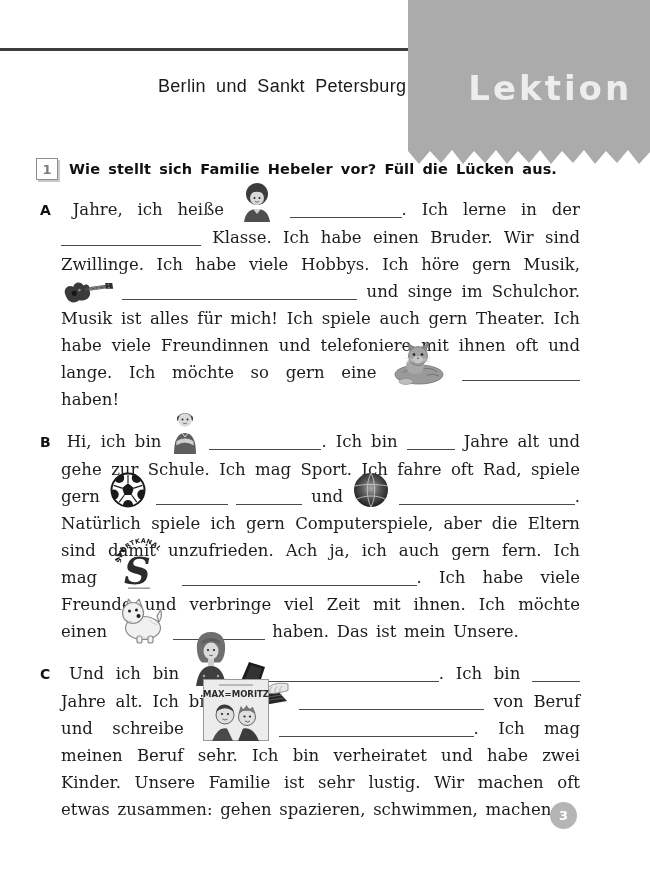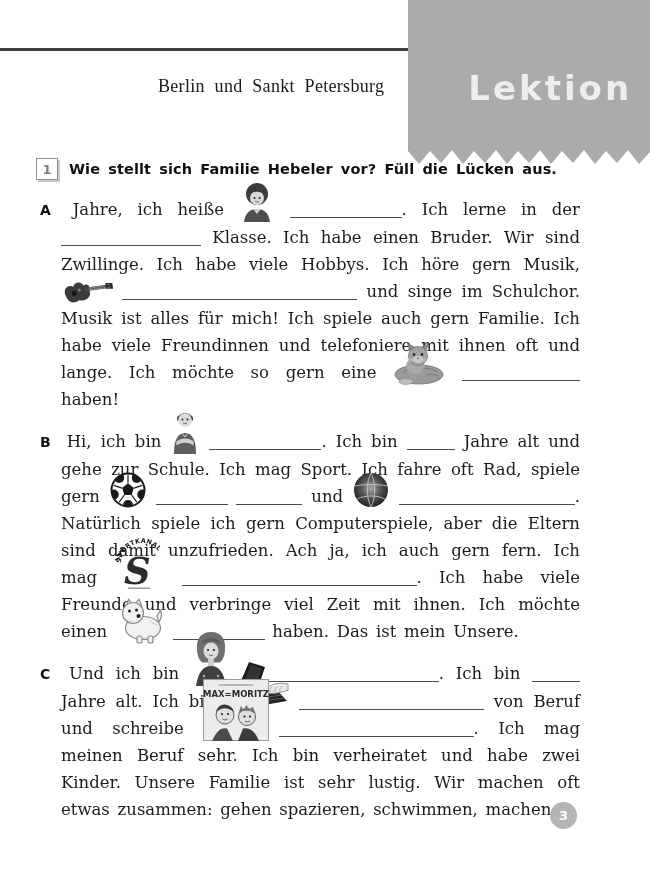--- a/index.html
+++ b/index.html
@@ -9,21 +9,21 @@
   }
   .top-rule{position:absolute;left:0;top:48px;width:650px;height:3px;background:#3d3d3d;}
   .banner{position:absolute;left:408px;top:0;width:242px;height:166px;}
   .banner-label{
     position:absolute;left:408px;top:68px;width:254px;text-align:center;
     font-family:"DejaVu Sans",sans-serif;font-weight:bold;font-size:34px;
     letter-spacing:3px;color:#ededed;margin-left:36px;
   }
   .chapter-title{
     position:absolute;left:158px;top:76px;width:250px;
-    font-family:Liberation Serif, serif;font-size:18px;color:#1a1a1a;word-spacing:5px;
+    font-family:Liberation Sans, sans-serif;font-size:18px;color:#1a1a1a;word-spacing:5px;
     letter-spacing:0.3px;
   }
   .exercise-header{position:absolute;left:36px;top:158px;display:flex;align-items:center;gap:11px;}
   .num-box{
     width:20px;height:20px;border:1.6px solid #8f8f8f;box-shadow:2px 2px 0 #c9c9c9;
     display:flex;align-items:center;justify-content:center;
     font-family:"DejaVu Sans",sans-serif;font-weight:bold;font-size:13px;color:#7d7d7d;
     background:#fff;
   }
   .prompt{
@@ -91,21 +91,21 @@
               <line x1="28" y1="12.5" x2="45" y2="12.5" stroke="#b5b5b5" stroke-width="0.5"></line>
               <line x1="28" y1="14.2" x2="45" y2="14.2" stroke="#b5b5b5" stroke-width="0.5"></line>
               <line x1="30" y1="11.5" x2="30" y2="15.2" stroke="#9a9a9a" stroke-width="0.7"></line>
               <line x1="34" y1="11.5" x2="34" y2="15.2" stroke="#9a9a9a" stroke-width="0.7"></line>
               <line x1="38" y1="11.5" x2="38" y2="15.2" stroke="#9a9a9a" stroke-width="0.7"></line>
               <circle cx="13" cy="15.5" r="2.6" fill="#161616"></circle>
               <circle cx="18.5" cy="13" r="1.4" fill="#8a8a8a"></circle>
               <circle cx="48" cy="11.5" r="0.8" fill="#9a9a9a"></circle>
               <circle cx="48" cy="14.8" r="0.8" fill="#9a9a9a"></circle>
             </g>
-          </svg></span> <span class="blank" style="width: 235px;"></span><span> und singe im Schulchor. Musik ist alles für mich! Ich spiele auch gern Familie. Ich habe viele Freundinnen und telefoniere mit ihnen oft und lange. Ich möchte so gern eine</span> <span class="icon" style="width: 52px;"><svg width="52" height="42" viewBox="0 0 52 42">
+          </svg></span> <span class="blank" style="width: 235px;"></span><span> und singe im Schulchor. Musik ist alles für mich! Ich spiele auch gern Theater. Ich habe viele Freundinnen und telefoniere mit ihnen oft und lange. Ich möchte so gern eine</span> <span class="icon" style="width: 52px;"><svg width="52" height="42" viewBox="0 0 52 42">
             <ellipse cx="26" cy="31.5" rx="24" ry="9.5" fill="#9a9a9a" stroke="#6f6f6f" stroke-width="0.8"></ellipse>
             <path d="M10,30 Q16,24 22,28 M30,26 Q38,24 44,29 M34,32 Q40,30 46,33" stroke="#757575" stroke-width="1" fill="none"></path>
             <ellipse cx="22" cy="23" rx="9" ry="8" fill="#a8a8a8"></ellipse>
             <polygon points="17,8 14.5,0.5 22,4.5" fill="#8a8a8a" stroke="#6f6f6f" stroke-width="0.7"></polygon>
             <polygon points="33,8 35.5,0.5 28,4.5" fill="#8a8a8a" stroke="#6f6f6f" stroke-width="0.7"></polygon>
             <circle cx="25" cy="13" r="9.5" fill="#a3a3a3" stroke="#707070" stroke-width="0.8"></circle>
             <ellipse cx="25" cy="16.5" rx="5" ry="3.5" fill="#c8c8c8"></ellipse>
             <circle cx="21" cy="11.5" r="1.3" fill="#1e1e1e"></circle>
             <circle cx="29" cy="11.5" r="1.3" fill="#1e1e1e"></circle>
             <polygon points="24,14.8 26,14.8 25,16.2" fill="#2a2a2a"></polygon>

